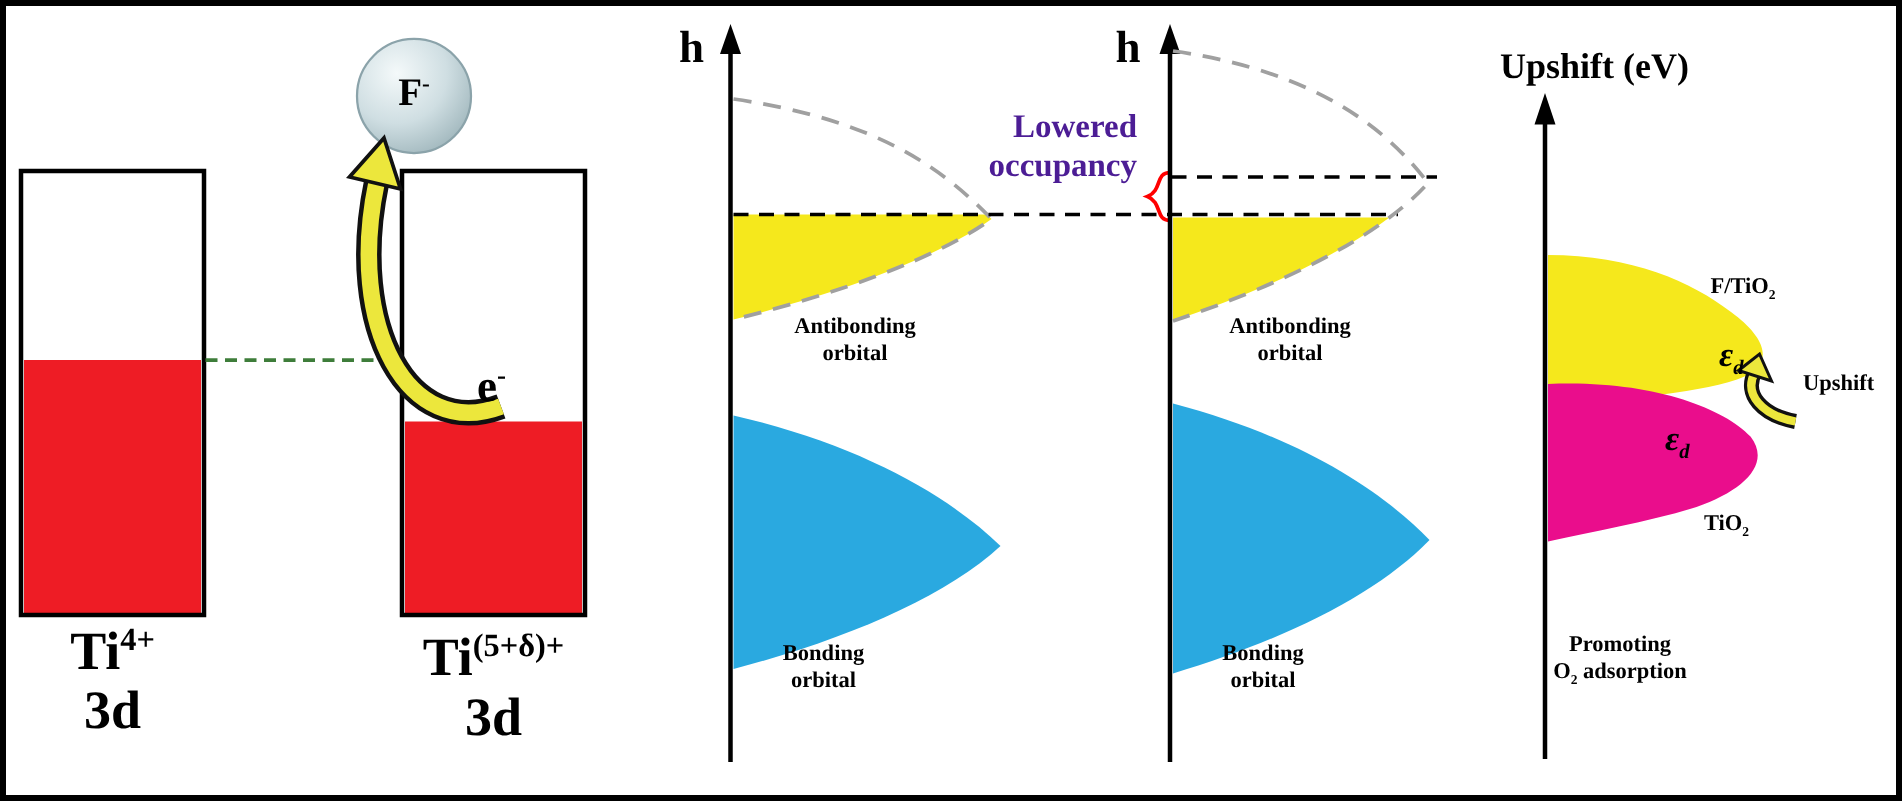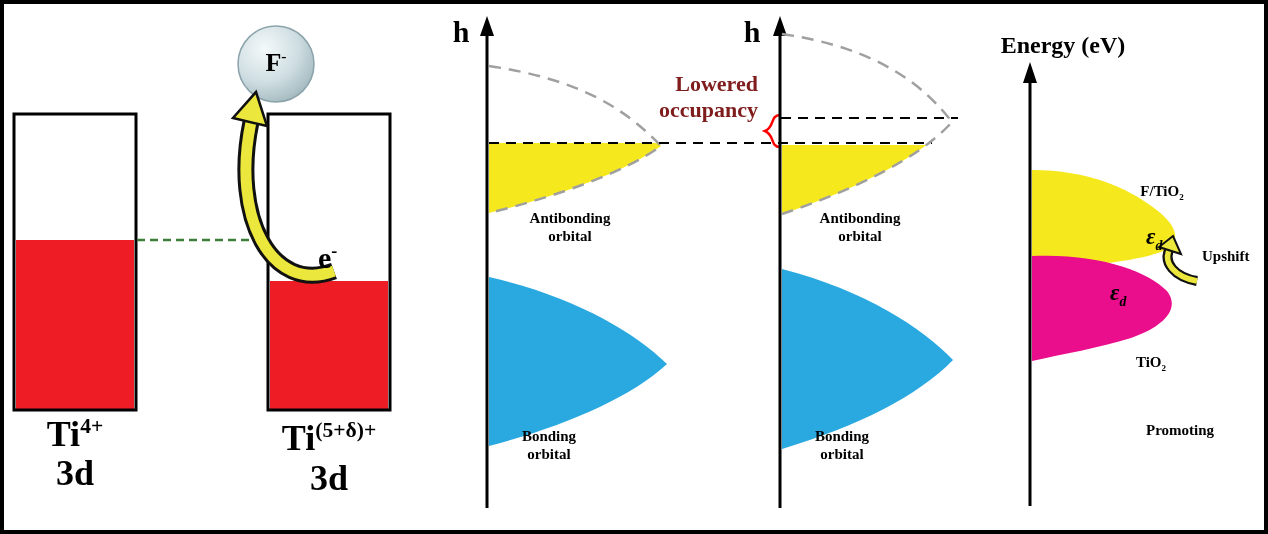--- a/index.html
+++ b/index.html
@@ -18,21 +18,21 @@
     position:absolute;
     font-family:"Liberation Serif", serif;
     font-weight:bold;
     color:#000;
     white-space:nowrap;
     line-height:1.18;
   }
   .center { transform:translateX(-50%); text-align:center; }
   .lbl sup { font-size:60%; vertical-align:super; }
   .lbl sub { font-size:60%; vertical-align:sub; }
-  .red-text { color:#7f1d1d; }
+  .red-text { color:#4c1d95; }
   .italic { font-style:italic; }
   .f26 { font-size:26px; }
   .f27 { font-size:36px; }
   .f30 { font-size:30px; }
   .f24 { font-size:24px; }
   .f22 { font-size:22px; }
   .f21 { font-size:15px; }
   .f23 { font-size:23px;text-align:right; }
 </style>
 </head>
@@ -132,32 +132,35 @@
     <div class="lbl f30 center" style="left:752px; top:14px;">h</div>
     <div class="lbl f21 center" style="left:860px; top:210px;">
       <div>Antibonding</div>
       <div>orbital</div>
     </div>
     <div class="lbl f21 center" style="left:842px; top:428px;">
       <div>Bonding</div>
       <div>orbital</div>
     </div>
 
-    <div class="lbl f24 center" style="left:1063px; top:31px;">Energy (eV)</div>
+    <div class="lbl f24 center" style="left:1063px; top:31px;">Upshift (eV)</div>
     <div class="lbl f21 center" style="left:1162px; top:183px;">
       <span>F/TiO</span><sub>2</sub>
     </div>
     <div class="lbl f23 italic" style="left:1146px; top:223px;">
       <span>ε</span><sub>d</sub>
     </div>
     <div class="lbl f23 italic" style="left:1110px; top:279px;">
       <span>ε</span><sub>d</sub>
     </div>
     <div class="lbl f21" style="left:1202px; top:248px;">Upshift</div>
-    <div class="lbl f21 center" style="left:1151px; top:354px;">
+    <div class="lbl f21 center" style="left:1151px; top:341px;">
       <span>TiO</span><sub>2</sub>
     </div>
-    <div class="lbl f21 center" style="left:1180px; top:422px;">
+    <div class="lbl f21 center" style="left:1080px; top:422px;">
       <div>Promoting</div>
+      <div>
+        <span>O</span><sub>2</sub><span> adsorption</span>
+      </div>
     </div>
 
   </div>
 </div>
 
 </body></html>

